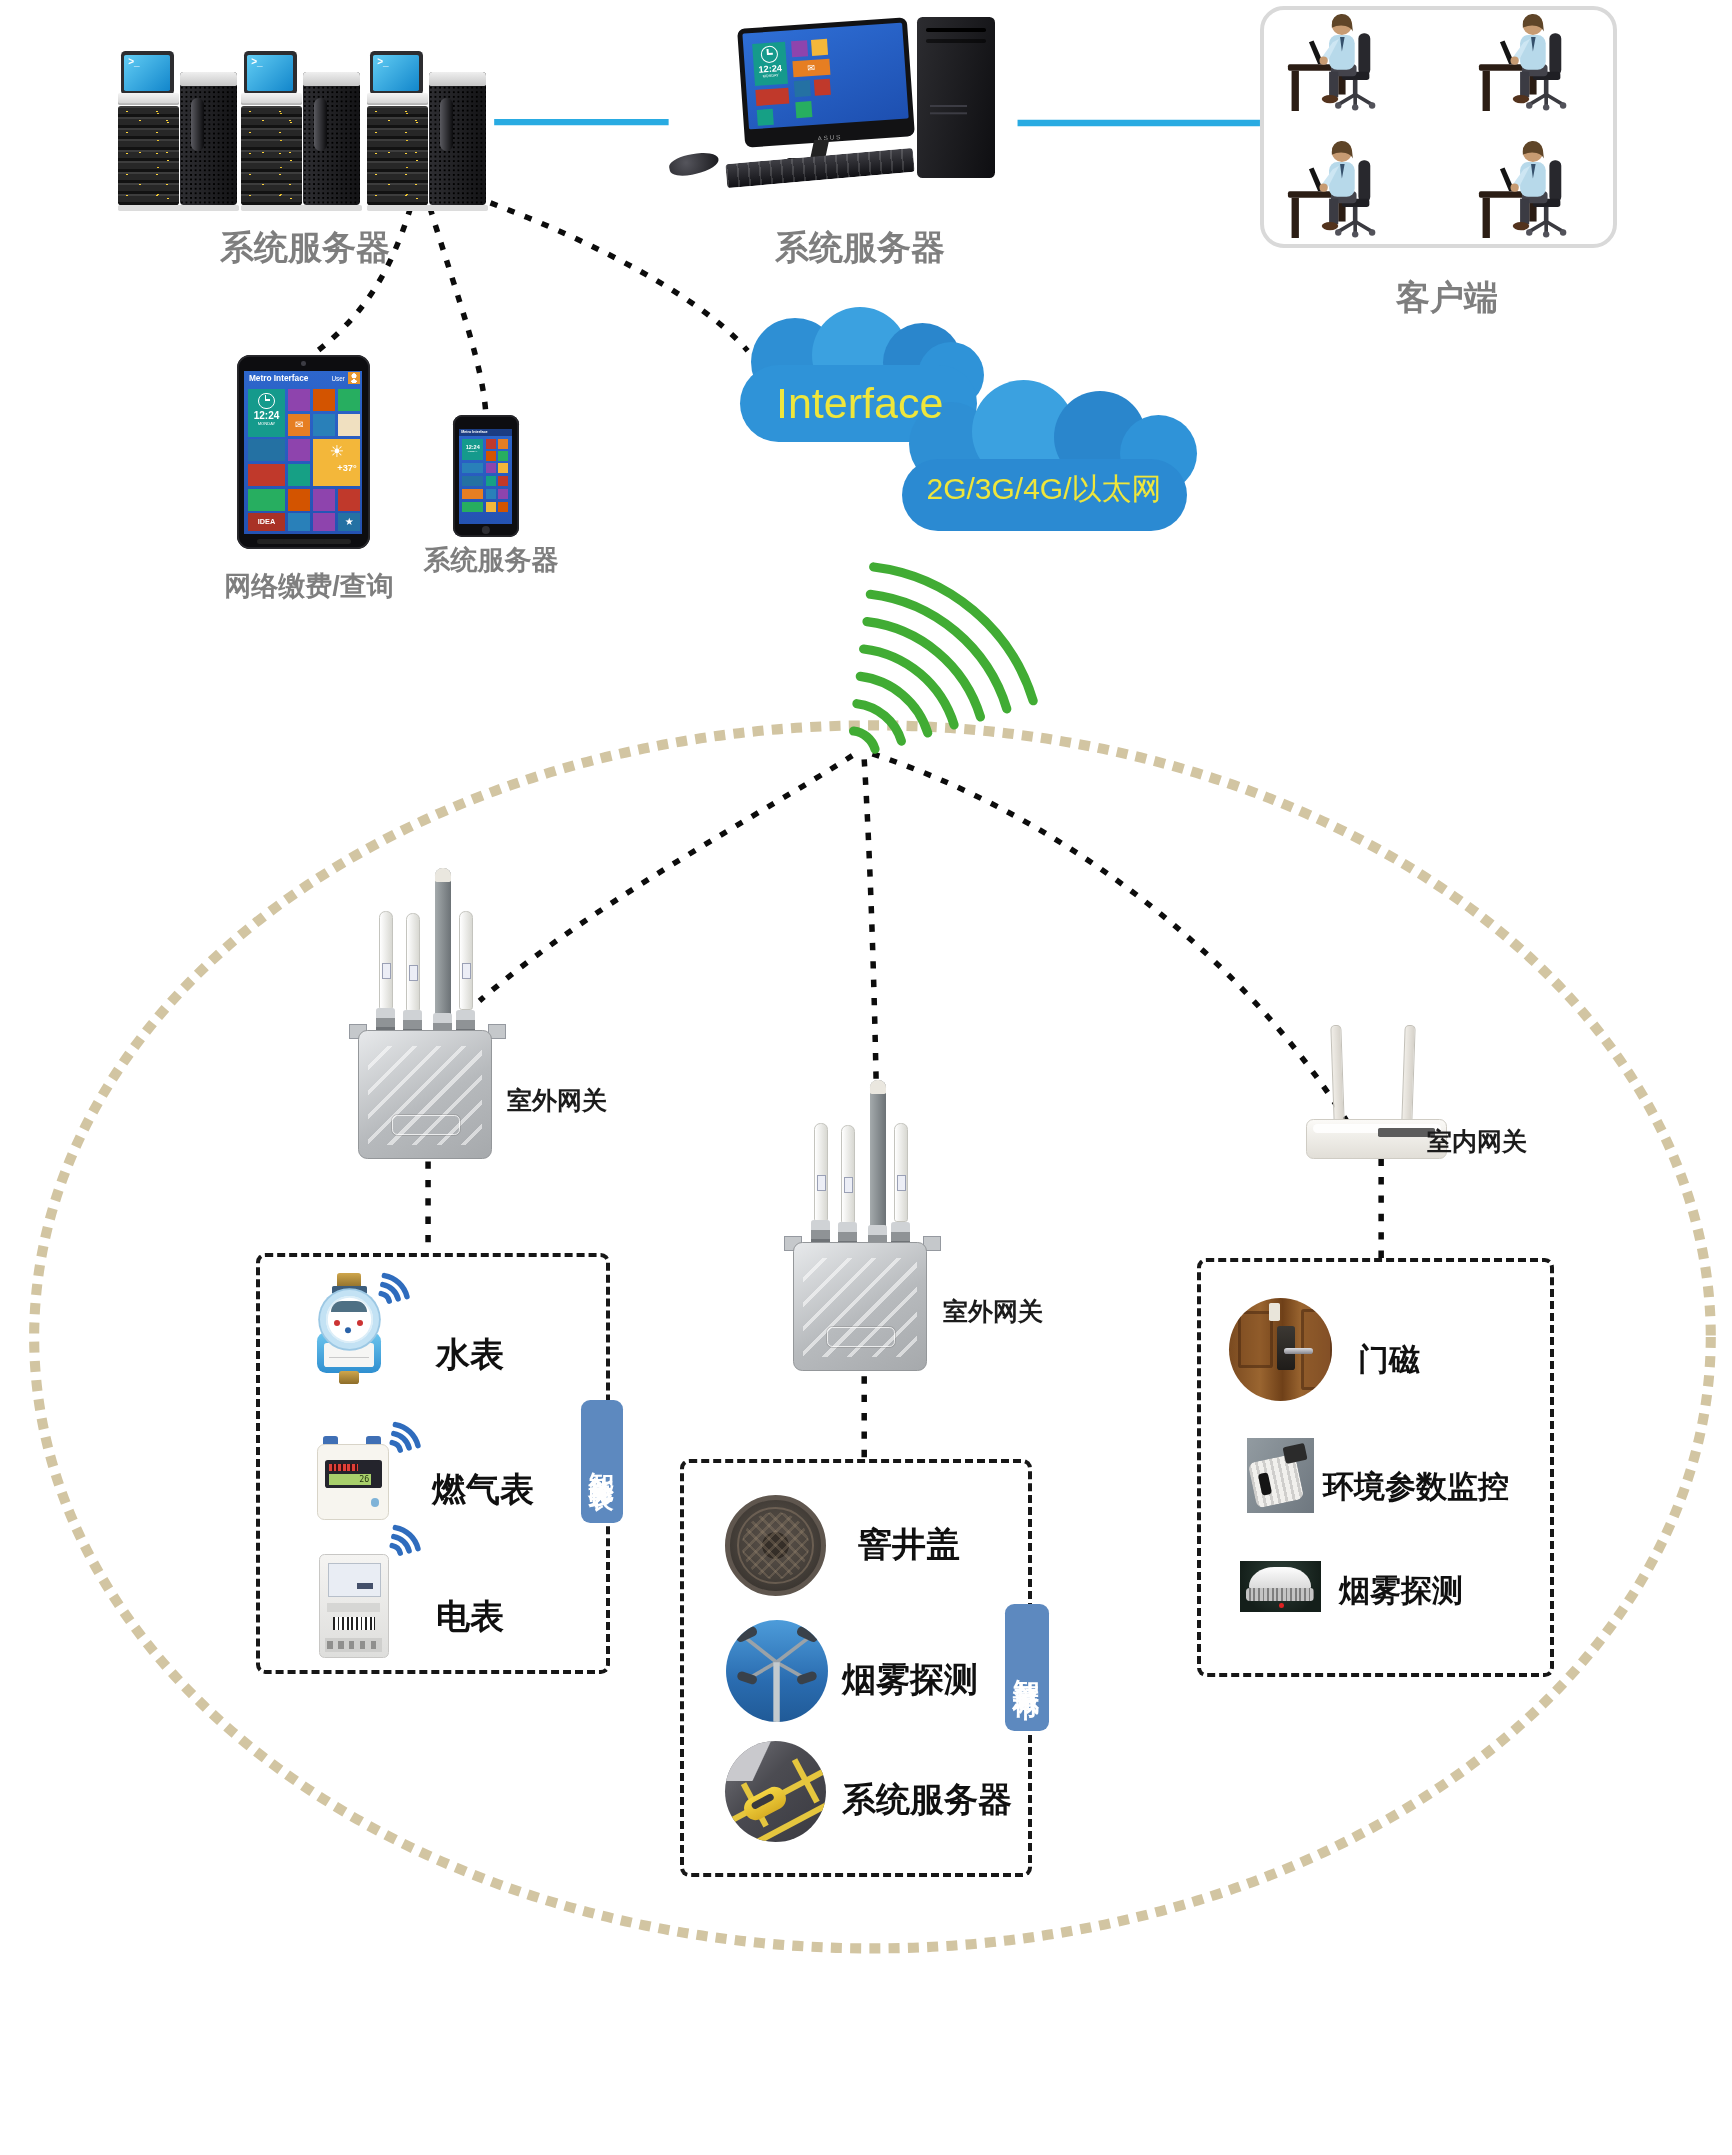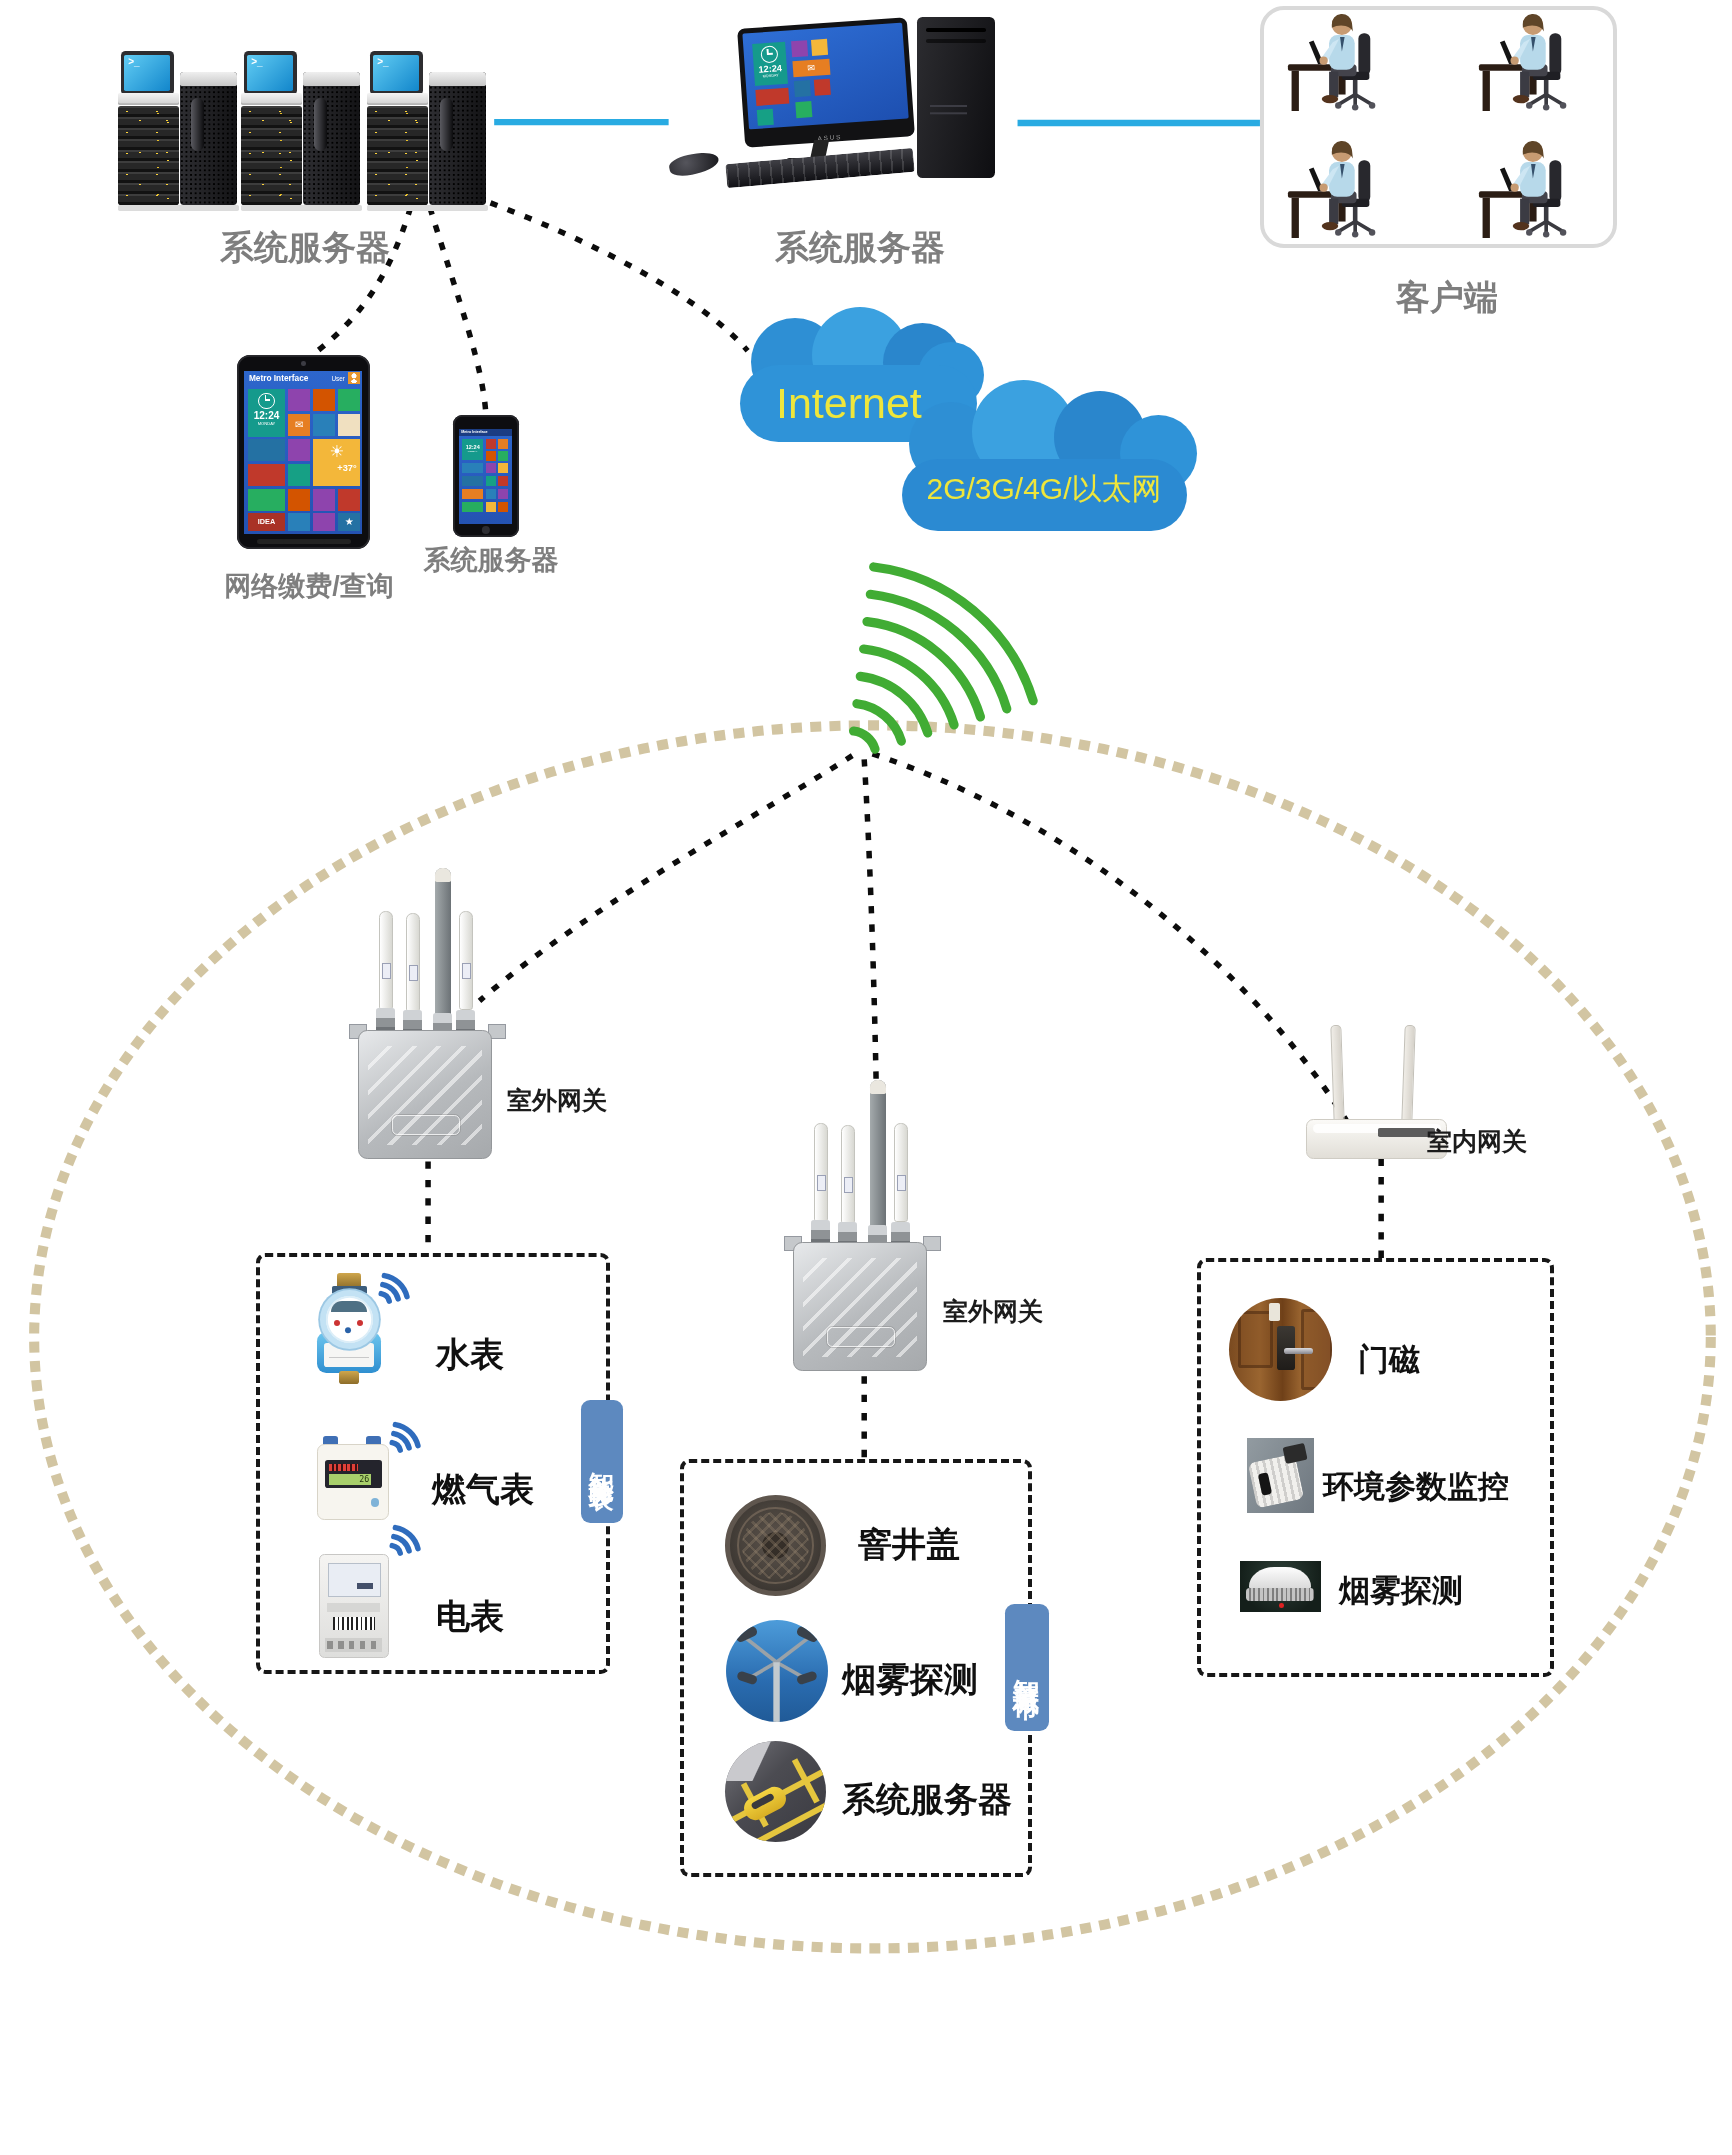--- a/index.html
+++ b/index.html
@@ -235,21 +235,21 @@
     <div class="puff" style="left:918px;top:342px;width:66px;height:66px;background:#2f93d8"></div>
     <div class="cbody" style="left:740px;top:365px;width:237px;height:77px;background:#2f93d8"></div>
   </div>
   <div>
     <div class="puff" style="left:909px;top:402px;width:84px;height:84px;background:#2e8fd4"></div>
     <div class="puff" style="left:972px;top:380px;width:103px;height:103px;background:#3ba1e0"></div>
     <div class="puff" style="left:1054px;top:391px;width:92px;height:92px;background:#2a86cc"></div>
     <div class="puff" style="left:1120px;top:415px;width:77px;height:77px;background:#2f93d8"></div>
     <div class="cbody" style="left:902px;top:459px;width:285px;height:72px;background:#2b8ad2"></div>
   </div>
-  <div class="cloud-txt" style="left:776px;top:379px;font-size:43px">Internet</div>
+  <div class="cloud-txt" style="left:776px;top:379px;font-size:43px">Interface</div>
   <div class="cloud-txt cxc" style="left:1044px;top:469px;font-size:30px">2G/3G/4G/以太网</div>
 
   <svg class="wires" width="1733" height="2155" viewBox="0 0 1887 2347">
     <ellipse cx="950" cy="1456" rx="913" ry="666" fill="none" stroke="#d2c5a2" stroke-width="11" stroke-dasharray="12 9"></ellipse>
     <path d="M538,133 H728" stroke="#29abe2" stroke-width="7" fill="none"></path>
     <path d="M1108,134 H1372" stroke="#29abe2" stroke-width="7" fill="none"></path>
     <g stroke="#0c0c0c" stroke-width="6" fill="none" stroke-dasharray="8 12">
       <path d="M447,226 C424,300 394,346 338,388"></path>
       <path d="M468,226 C500,330 526,398 529,452"></path>
       <path d="M534,221 C648,264 764,324 814,382"></path>

